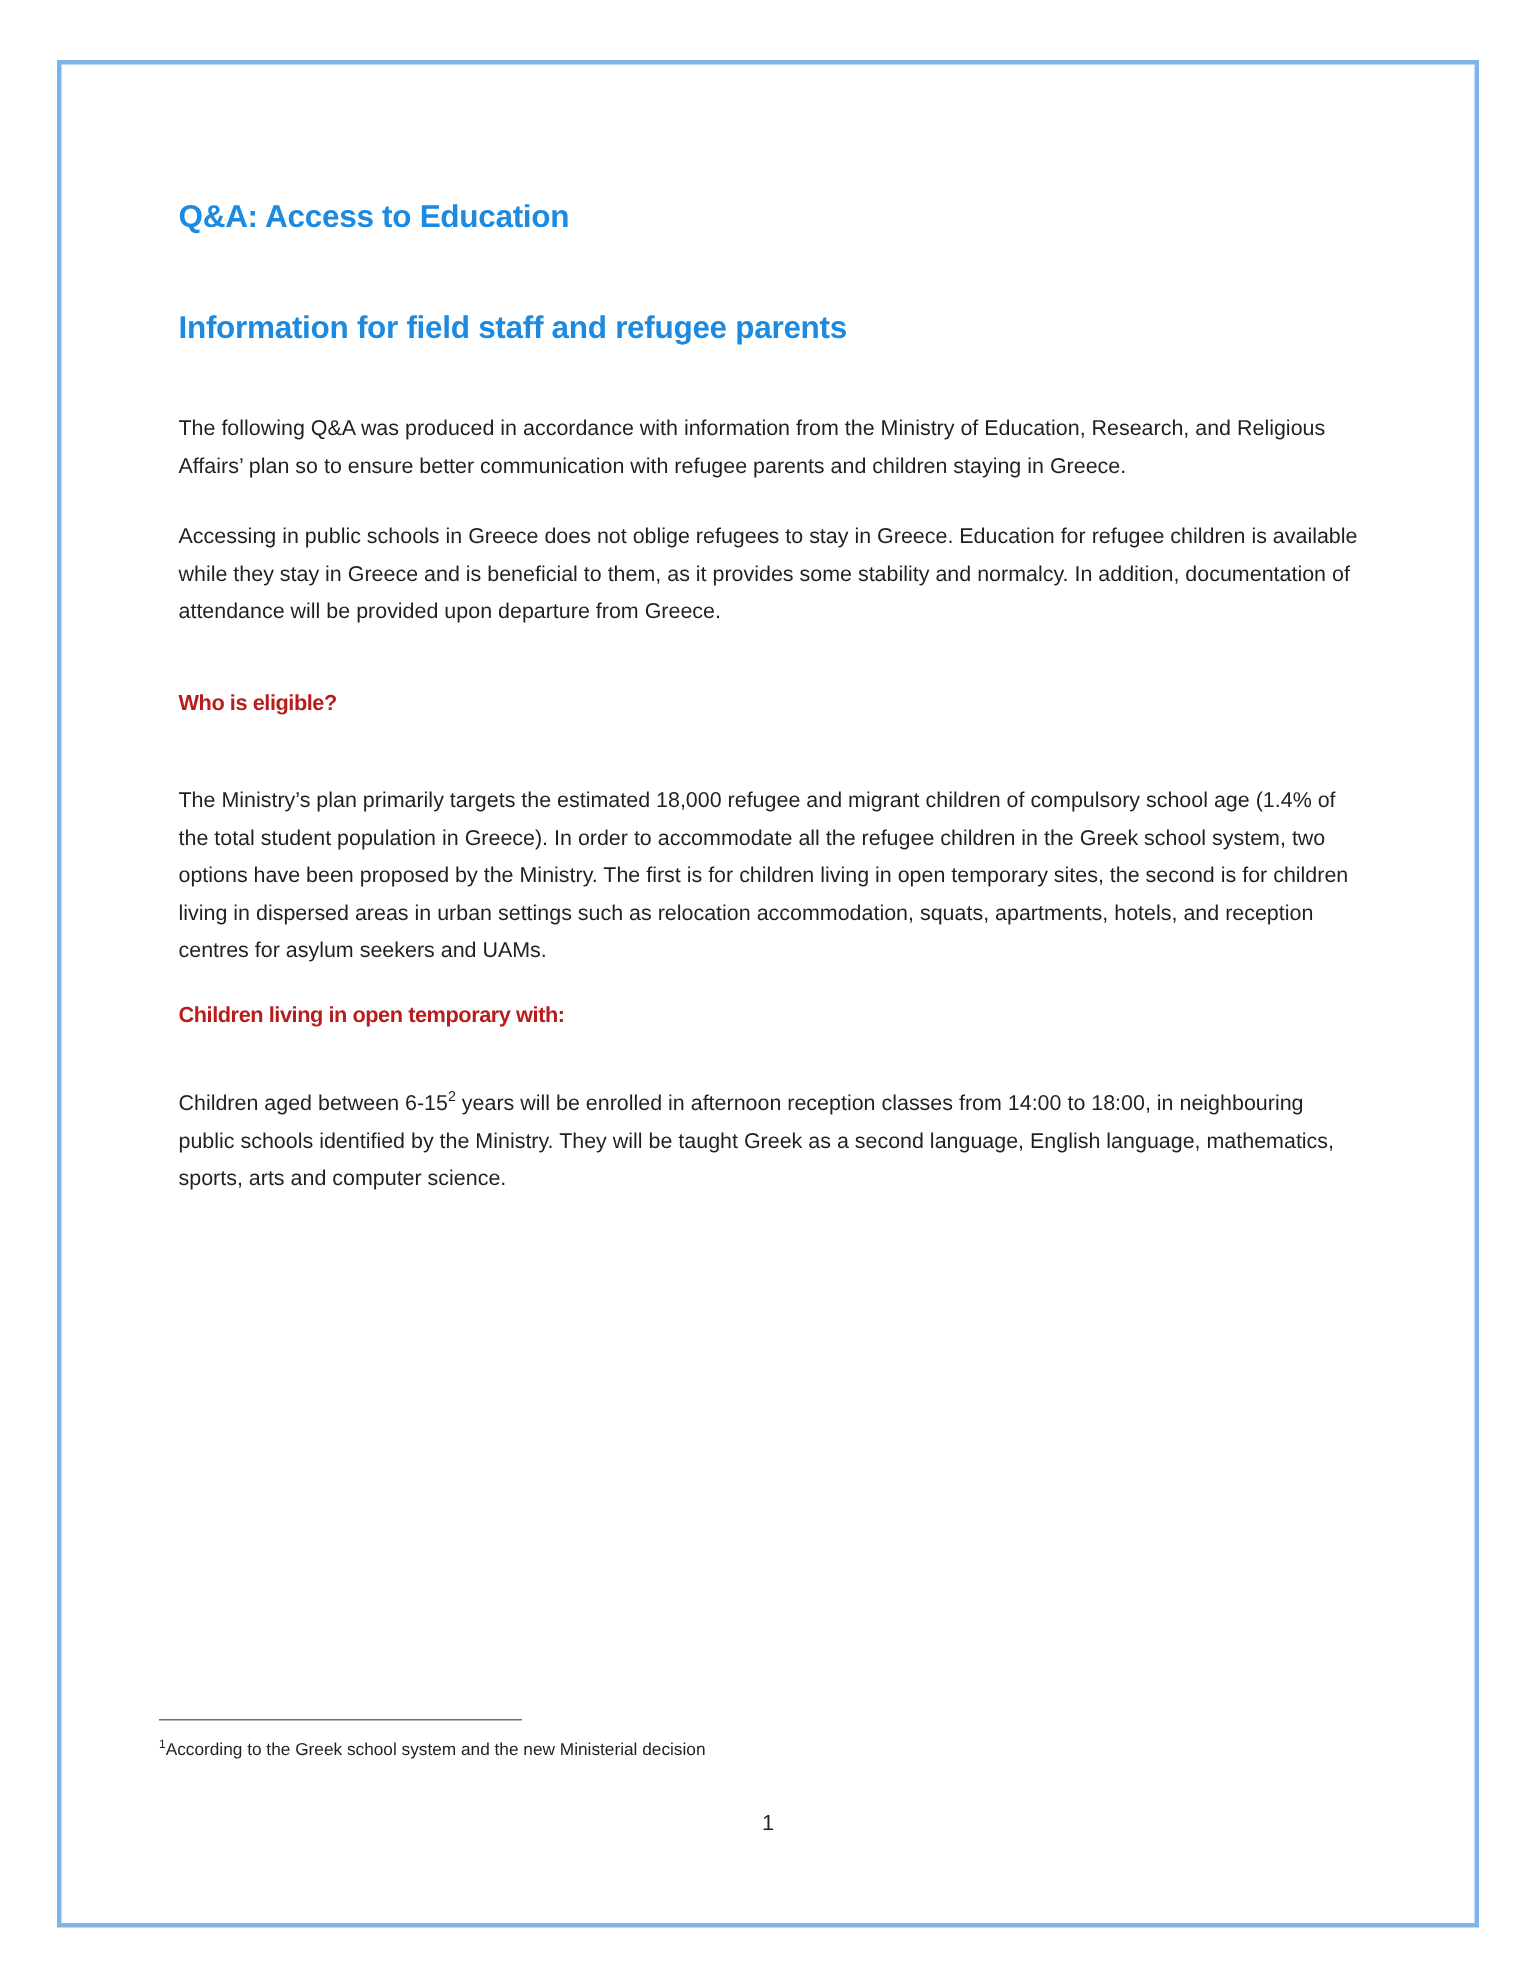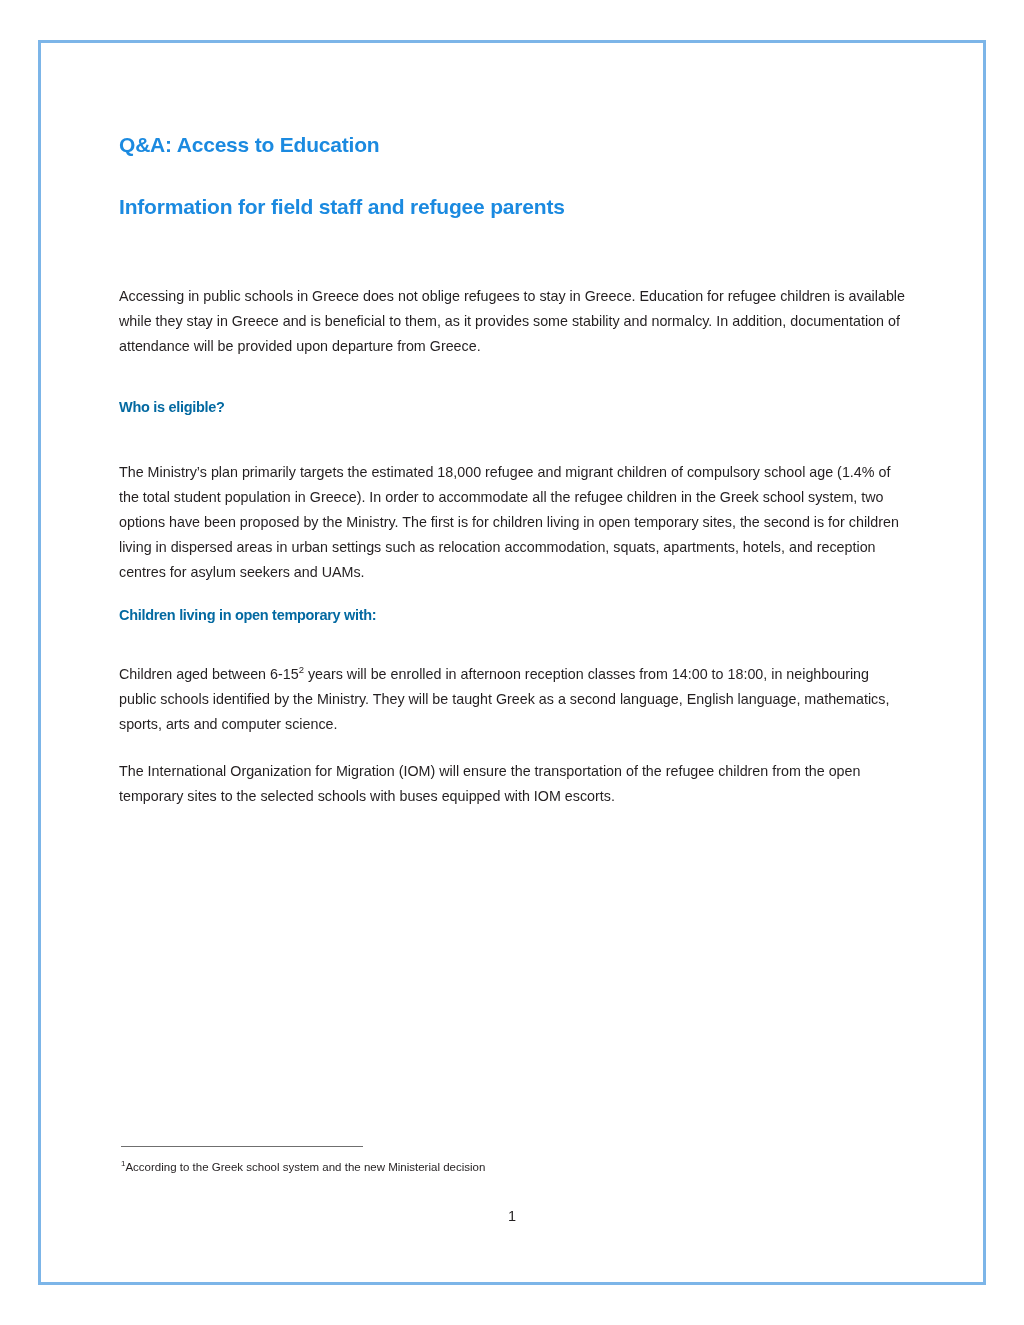--- a/index.html
+++ b/index.html
@@ -42,28 +42,28 @@
     font-weight: bold;
     color: #1b8ae0;
     margin: 0 0 0 0;
     letter-spacing: -0.2px;
     line-height: 30px;
   }
   h2.doc-subtitle {
     font-size: 21px;
     font-weight: bold;
     color: #1b8ae0;
-    margin: 32px 0 0 0;
+    margin: 44px 0 0 0;
     letter-spacing: -0.2px;
     line-height: 30px;
   }
   h3.section-head {
     font-size: 14.5px;
     font-weight: bold;
-    color: #0369a1;
+    color: #b91c1c;
     margin: 0;
     letter-spacing: -0.3px;
   }
   p.body-text {
     font-size: 14.3px;
     line-height: 25px;
     color: #231f20;
     margin: 0;
     text-align: left;
   }
@@ -71,21 +71,21 @@
   .spacer-md { height: 22px; }
   .spacer-sm { height: 14px; }
   .gap-after-head { height: 17px; }
   sup {
     font-size: 9.5px;
     vertical-align: super;
     line-height: 0;
   }
   .footnotes {
     position: absolute;
-    left: 121px;
+    left: 106px;
     top: 1146px;
     width: 786px;
   }
   .footnote-rule {
     width: 242px;
     height: 0;
     border-top: 1px solid #6f6f6f;
     margin-bottom: 11px;
   }
   .footnote {
@@ -115,20 +115,21 @@
   <div class="page-border"></div>
 
   <div class="content">
 
     <h1 class="doc-title">Q&amp;A: Access to Education</h1>
 
     <h2 class="doc-subtitle">Information for field staff and refugee parents</h2>
 
     <div class="spacer-lg"></div>
 
+    <p class="body-text">The following Q&amp;A was produced in accordance with information from the Ministry of Education, Research, and Religious Affairs’ plan so to ensure better communication with refugee parents and children staying in Greece.</p>
 
     <div class="spacer-md"></div>
 
     <p class="body-text">Accessing in public schools in Greece does not oblige refugees to stay in Greece. Education for refugee children is available while they stay in Greece and is beneficial to them, as it provides some stability and normalcy. In addition, documentation of attendance will be provided upon departure from Greece.</p>
 
     <div class="spacer-lg"></div>
 
     <h3 class="section-head">Who is eligible?</h3>
 
     <div class="gap-after-head"></div>
@@ -147,21 +148,20 @@
 
     <div class="gap-after-head"></div>
 
 
     <div class="spacer-md"></div>
 
     <p class="body-text"><span>Children aged between 6-15<sup>2</sup> years will be enrolled in afternoon reception classes from 14:00 to 18:00, in neighbouring public schools identified by the Ministry. They will be taught Greek as a second language, English language, mathematics, sports, arts and computer science.</span></p>
 
     <div class="spacer-md"></div>
 
-    <p class="body-text">The International Organization for Migration (IOM) will ensure the transportation of the refugee children from the open temporary sites to the selected schools with buses equipped with IOM escorts.</p>
 
   </div>
 
   <div class="footnotes">
     <div class="footnote-rule"></div>
     <p class="footnote"><sup>1</sup><span>According to the Greek school system and the new Ministerial decision</span></p>
   </div>
 
   <div class="page-number">1</div>
 

